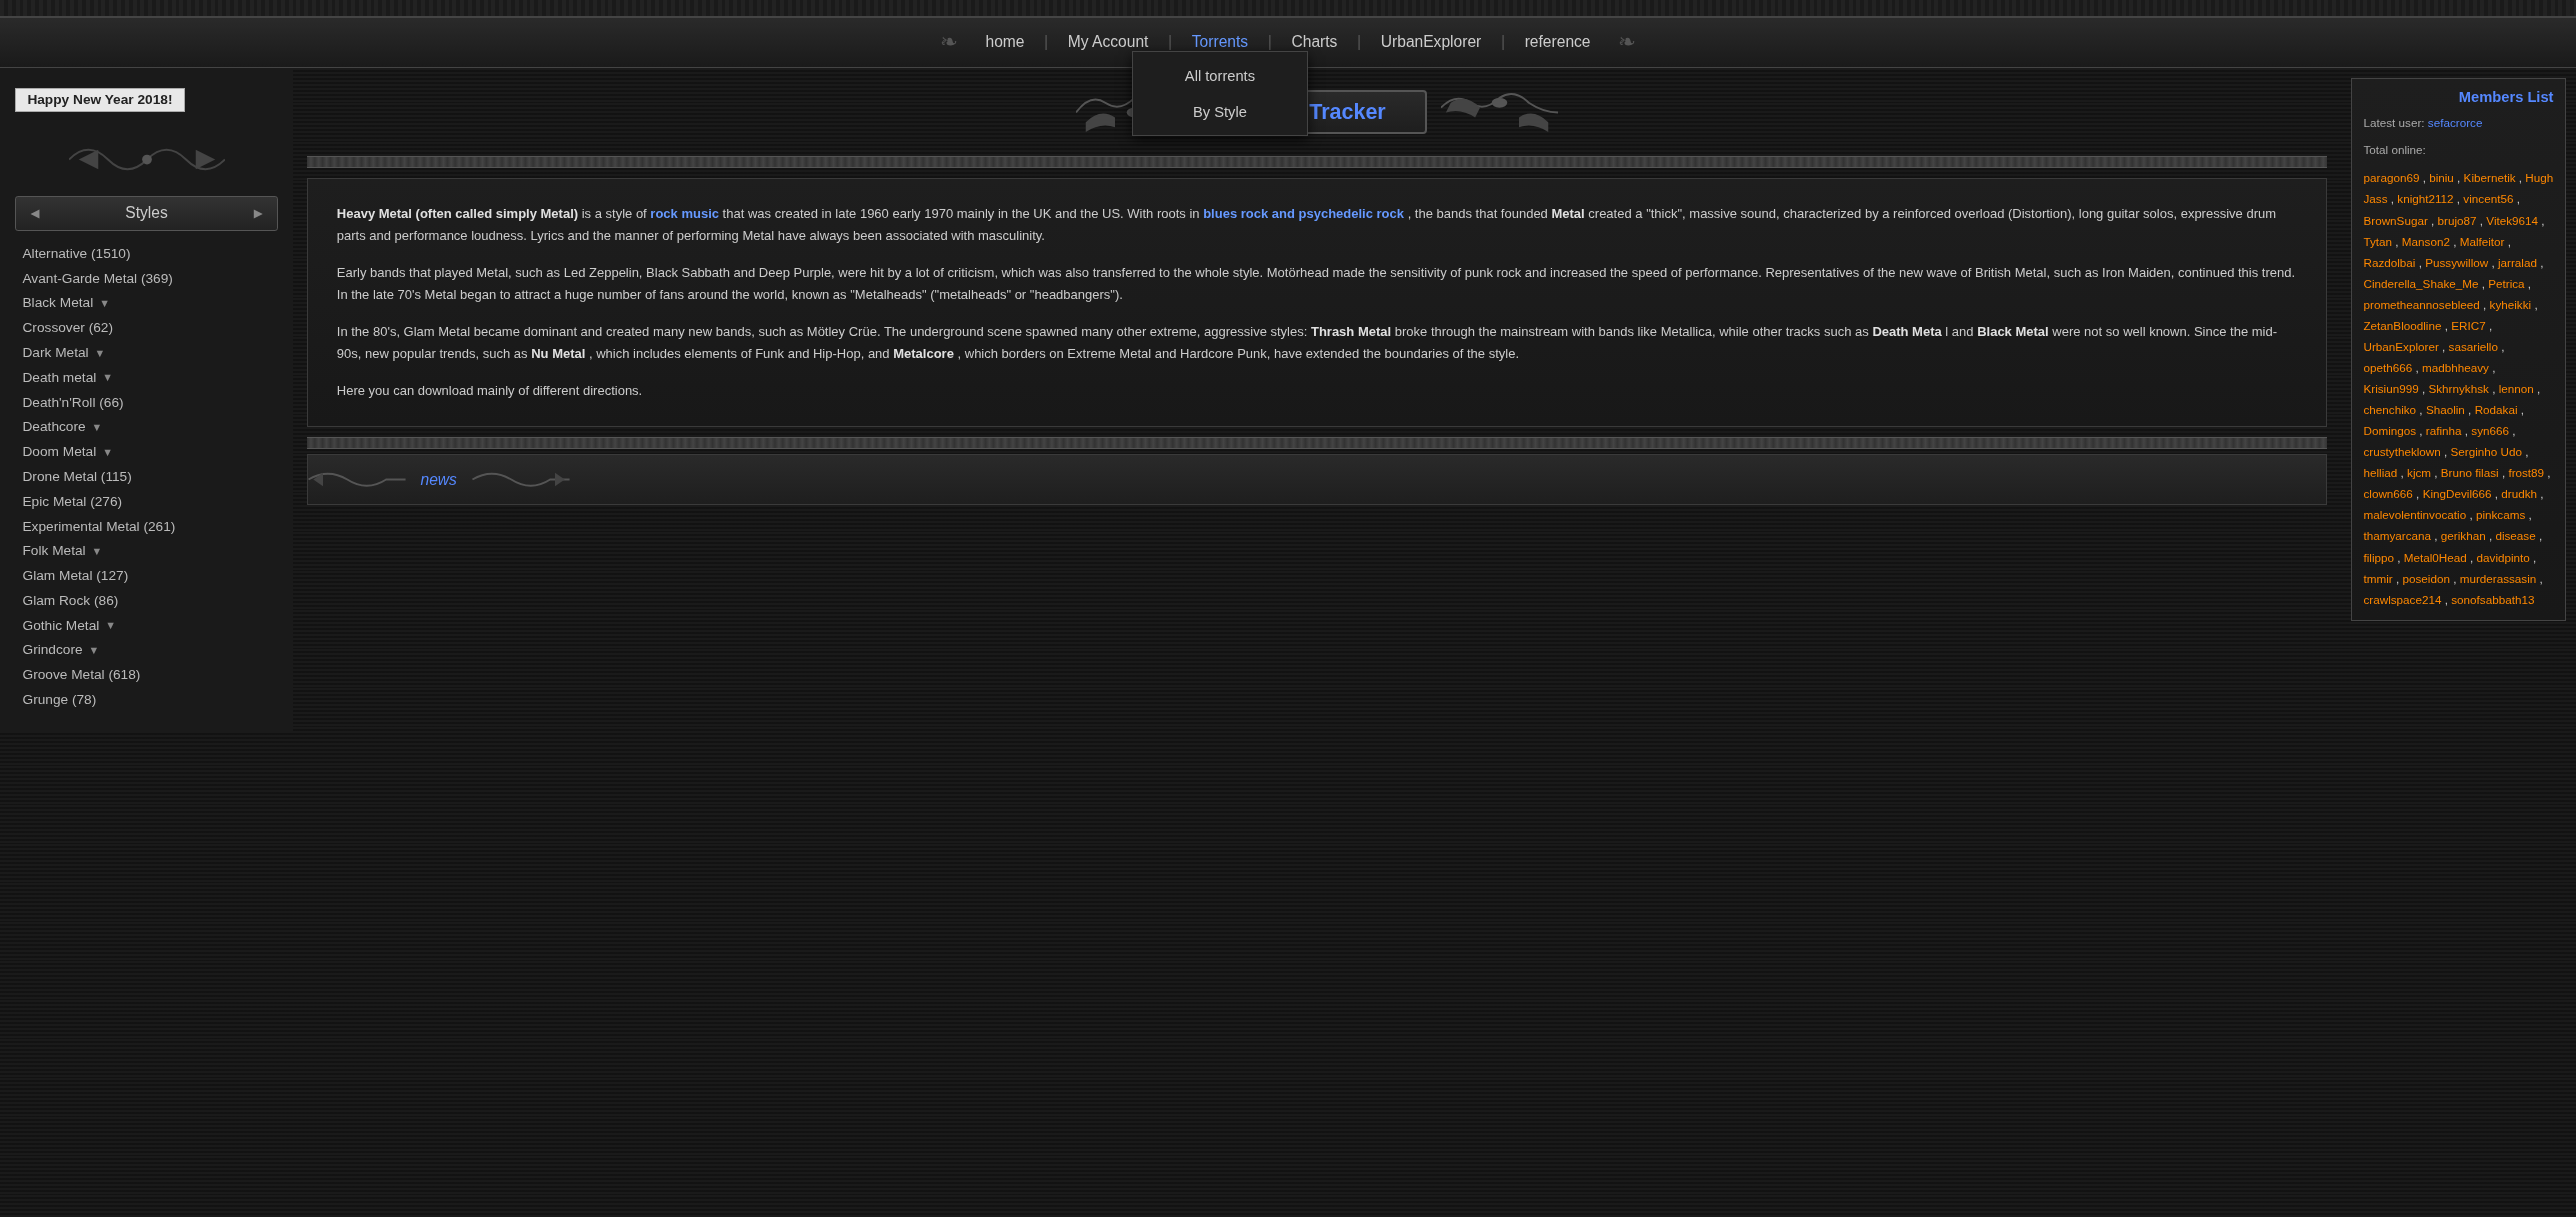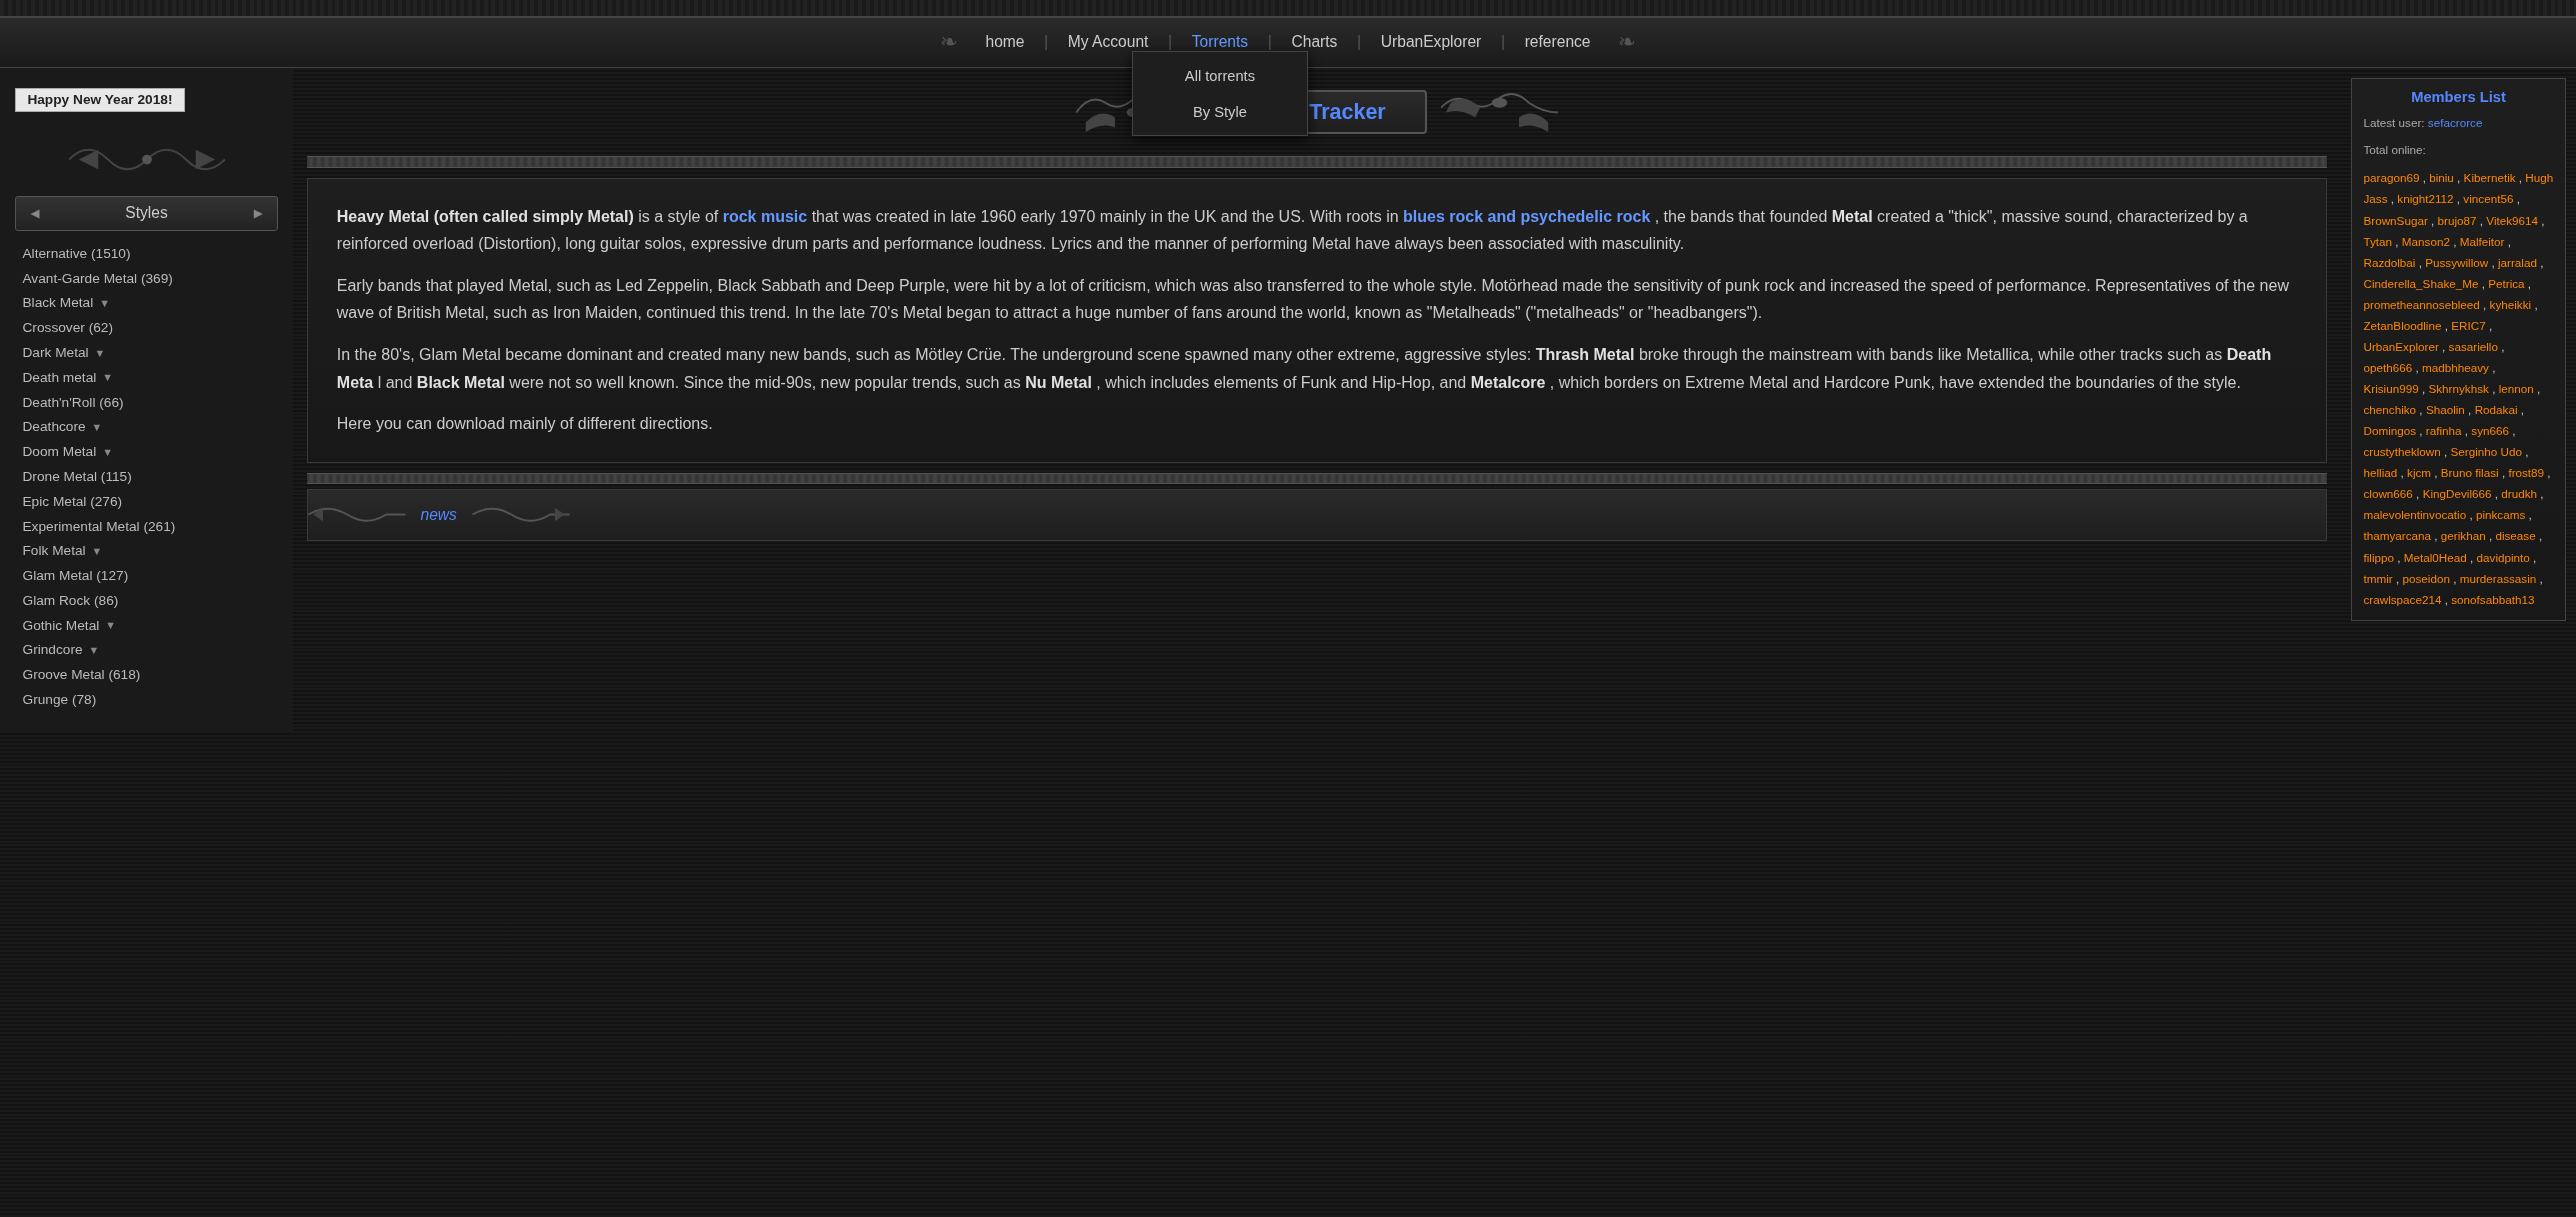--- a/index.html
+++ b/index.html
@@ -171,21 +171,21 @@
       font-size: 21.5px;
       font-weight: bold;
     }
 
     
     .description-box {
       background: linear-gradient(180deg, #1e1e1e 0%, #181818 100%);
       border: 1px solid #3a3a3a;
       padding: 24.4px 29px;
       margin: 9.8px 0;
-      font-size: 16px;
+      font-size: 13px;
       line-height: 1.7;
       color: #ccc;
     }
     .description-box p { margin-bottom: 14.7px; }
     .description-box p:last-child { margin-bottom: 0; }
     .text-bold { font-weight: bold; color: #e0e0e0; }
     .text-link-style { color: #6699ff; font-weight: bold; }
 
     
     .news-section {
@@ -231,21 +231,21 @@
     }
 
     .members-box {
       background: linear-gradient(180deg, #1e1e1e 0%, #181818 100%);
       border: 1px solid #444;
       padding: 9.8px 11.7px;
     }
     .members-title {
       color: #5588ff;
       font-size: 14.7px;
-      text-align: center;
+      text-align: right;
       margin-bottom: 9.8px;
       font-weight: bold;
     }
     .members-info {
       font-size: 11.7px;
       color: #bbb;
       margin-bottom: 7.8px;
       line-height: 1.6;
     }
     .members-info .label { color: #aaa; }

